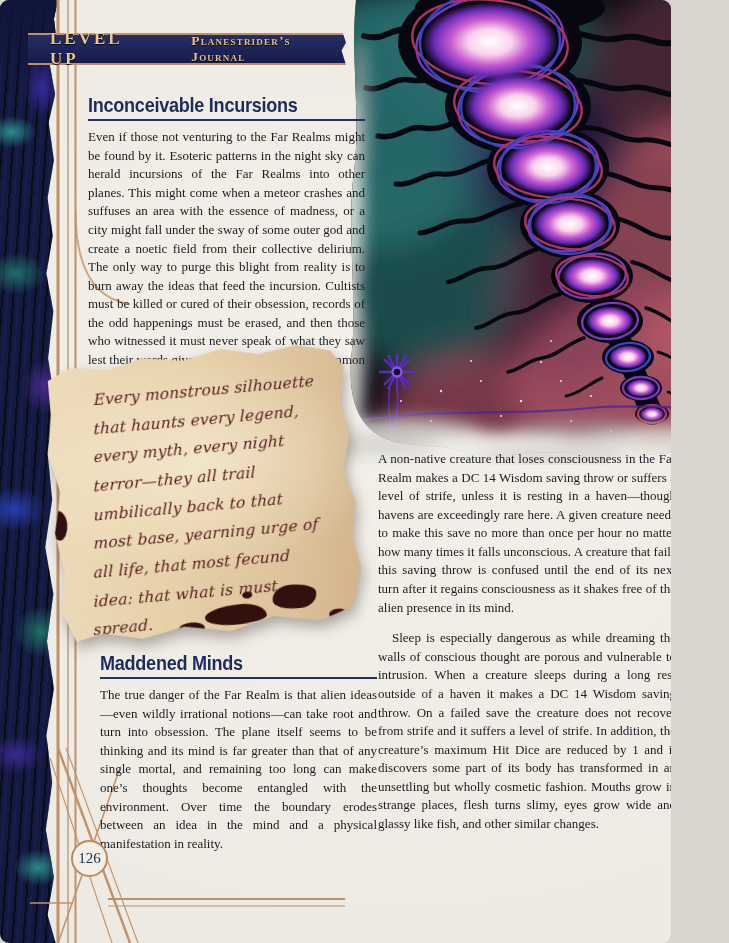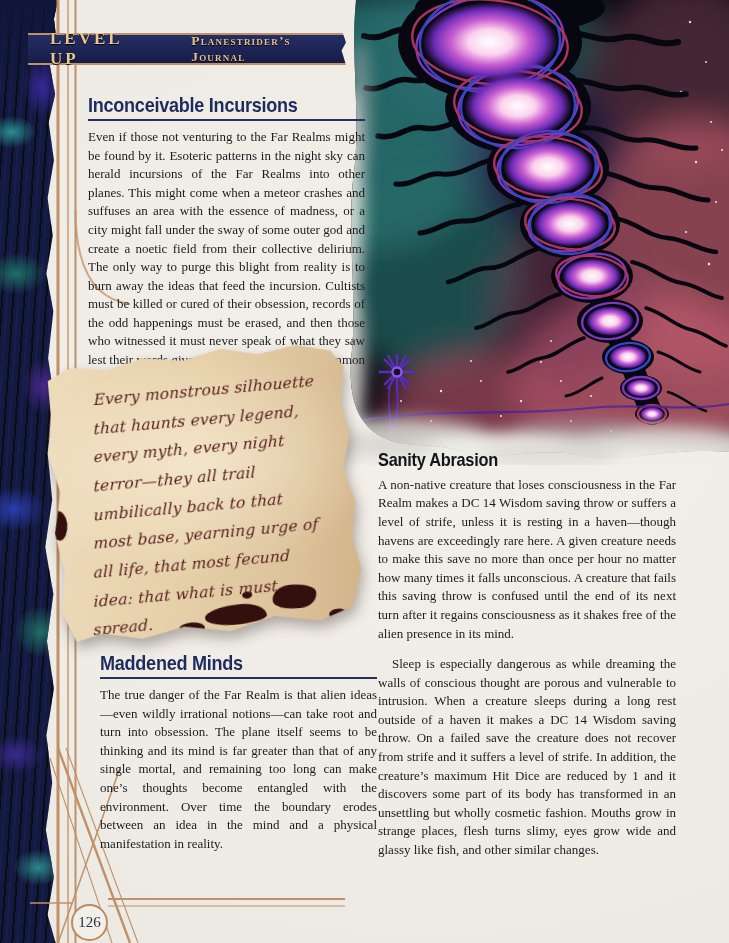--- a/index.html
+++ b/index.html
@@ -1,19 +1,20 @@
 <!DOCTYPE html>
 <html><head>
 <meta charset="utf-8">
 <style>
   html,body{margin:0;padding:0;background:#d8d5cf;}
   .page{
-    position:relative;width:729px;height:943px;overflow:hidden;
+    position:relative;width:671px;height:943px;overflow:hidden;
     background:radial-gradient(1100px 850px at 58% 42%, #f3f0ea 0%, #eeebe4 60%, #e9e6de 100%);
     font-family:"Liberation Serif", serif;
+    border-radius:9px;
   }
   
   .left-border{
     position:absolute;left:0;top:0;width:58px;height:943px;z-index:1;
     background-color:#141a3e;
     background-image:
       linear-gradient(180deg,#10153a 0%, rgba(16,21,58,0) 10%),
       radial-gradient(ellipse 40px 26px at 20% 14%, #2a8f8f 0%, transparent 62%),
       radial-gradient(ellipse 30px 52px at 72% 9%,  #3a2ba6 0%, transparent 62%),
       radial-gradient(ellipse 46px 32px at 28% 29%, #1f6f68 0%, transparent 65%),
@@ -79,21 +80,21 @@
   .b1{left:47%;bottom:2%;width:62px;height:20px;border-radius:60% 40% 55% 45%/55% 65% 35% 45%;}
   .b2{left:70%;bottom:6%;width:44px;height:24px;border-radius:45% 60% 40% 55%/60% 40% 60% 40%;}
   .b3{left:38%;bottom:0;width:26px;height:12px;border-radius:50%;}
   .b4{left:-1%;top:52%;width:16px;height:30px;border-radius:40% 60% 55% 45%/50% 45% 55% 50%;}
   .b5{left:88%;bottom:1%;width:18px;height:10px;border-radius:50%;}
   .b6{left:60%;bottom:11%;width:10px;height:7px;border-radius:50%;}
   
   .illustration{position:absolute;left:340px;top:0;width:389px;height:465px;z-index:2;}
   
   .page-circle{
-    position:absolute;left:71px;top:904px;width:37px;height:37px;border-radius:50%;z-index:3;
+    position:absolute;left:71px;top:840px;width:37px;height:37px;border-radius:50%;z-index:3;
     background:#f2efe9;border:2.5px solid #b98d62;box-sizing:border-box;
     display:flex;align-items:center;justify-content:center;
     color:#2a2f45;font-size:15px;font-family:"Liberation Serif", serif;
   }
 </style>
 </head>
 <body>
 
 <div class="page">
 
@@ -303,21 +304,20 @@
     </div>
 
     <section class="maddened">
       <h2 class="h-rule"><span>Maddened Minds</span></h2>
       <p class="body-text">The true danger of the Far Realm is that alien ideas—even wildly irrational notions—can take root and turn into obsession. The plane itself seems to be thinking and its mind is far greater than that of any single mortal, and remaining too long can make one’s thoughts become entangled with the environment. Over time the boundary erodes between an idea in the mind and a physical manifestation in reality.</p>
     </section>
   </div>
 
   <div class="col-right">
     <section>
-      <h3 class="h-plain"><span>Sanity Abrasion</span></h3>
       <p class="body-text">A non-native creature that loses consciousness in the Far Realm makes a DC 14 Wisdom saving throw or suffers a level of strife, unless it is resting in a haven—though havens are exceedingly rare here. A given creature needs to make this save no more than once per hour no matter how many times it falls unconscious. A creature that fails this saving throw is confused until the end of its next turn after it regains consciousness as it shakes free of the alien presence in its mind.</p>
       <p class="body-text indent">Sleep is especially dangerous as while dreaming the walls of conscious thought are porous and vulnerable to intrusion. When a creature sleeps during a long rest outside of a haven it makes a DC 14 Wisdom saving throw. On a failed save the creature does not recover from strife and it suffers a level of strife. In addition, the creature’s maximum Hit Dice are reduced by 1 and it discovers some part of its body has transformed in an unsettling but wholly cosmetic fashion. Mouths grow in strange places, flesh turns slimy, eyes grow wide and glassy like fish, and other similar changes.</p>
     </section>
   </div>
 
   <div class="page-circle">
     <span>126</span>
   </div>
 
 </div>

